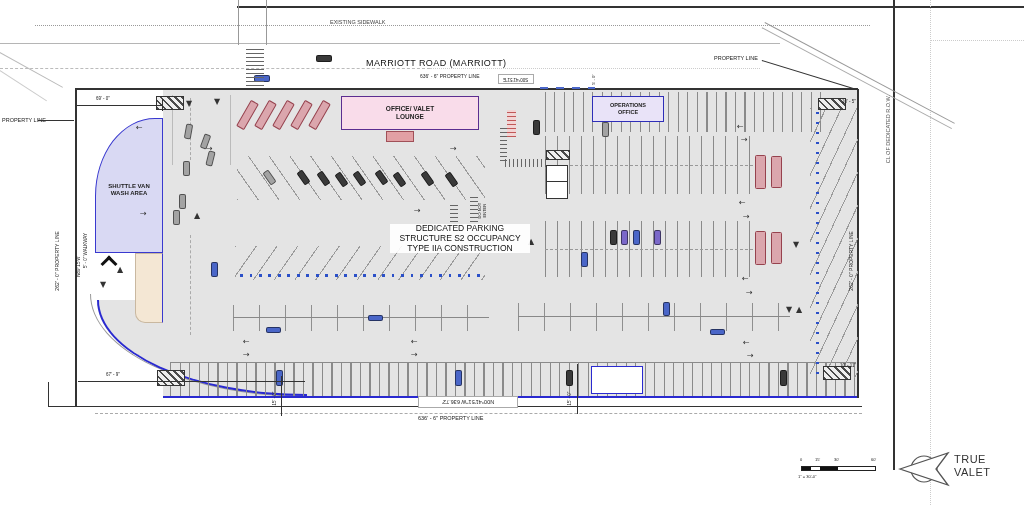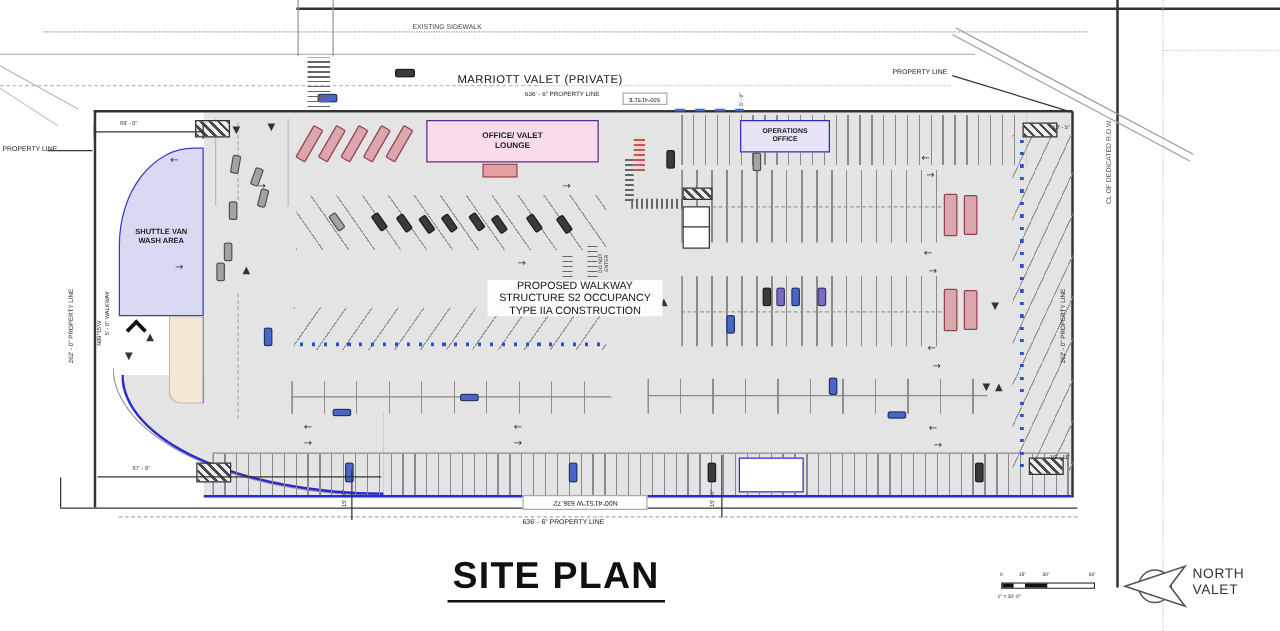--- a/index.html
+++ b/index.html
@@ -30,21 +30,21 @@
 <body>
 
 <div class="plan">
 
   <div class="a" style="left:35px;top:25px;width:835px;border-top:1px dotted #999"></div>
   <div class="lbl" style="left:330px;top:19px;font-size:5.5px;color:#444">EXISTING SIDEWALK</div>
   <div class="ln" style="left:237px;top:6px;width:787px;height:1.5px"></div>
   <div class="a" style="left:0;top:43px;width:780px;border-top:1px solid #b5b5b5"></div>
   <div class="a" style="left:0;top:68px;width:430px;border-top:1px dashed #bbb"></div>
   <div class="a" style="left:430px;top:68px;width:330px;border-top:1px dotted #ccc"></div>
-  <div class="lbl" style="left:366px;top:58px;font-size:9px;letter-spacing:.4px;color:#111">MARRIOTT VALET (PRIVATE)</div>
+  <div class="lbl" style="left:366px;top:58px;font-size:9px;letter-spacing:.4px;color:#111">MARRIOTT ROAD (MARRIOTT)</div>
   <div class="car car-h c-black" style="left:316px;top:55px"></div>
   <div class="car car-h c-blue" style="left:254px;top:75px"></div>
   <div class="a" style="left:238px;top:0;height:45px;border-left:1px solid #999"></div>
   <div class="a" style="left:266px;top:0;height:45px;border-left:1px solid #999"></div>
   <div class="ladder" style="left:246px;top:46px;width:18px;height:40px"></div>
   <div class="a" style="left:0;top:52px;width:72px;border-top:1px solid #bbb;transform:rotate(29deg);transform-origin:left top"></div>
   <div class="a" style="left:0;top:70px;width:56px;border-top:1px solid #ccc;transform:rotate(33deg);transform-origin:left top"></div>
   <div class="ln" style="left:893px;top:0;width:1.5px;height:470px"></div>
   <div class="a" style="left:930px;top:0;height:505px;border-left:1px dotted #ccc"></div>
   <div class="a" style="left:930px;top:40px;width:94px;border-top:1px dotted #ccc"></div>
@@ -204,48 +204,47 @@
   <div class="lbl vt" style="left:-2px;top:258px;width:120px;font-size:5px">262' - 0" PROPERTY LINE</div>
   <div class="lbl vt" style="left:34px;top:264px;width:90px;font-size:4.5px">N89°15'W</div>
   <div class="lbl vt" style="left:41px;top:248px;width:90px;font-size:4.5px">5' - 0" WALKWAY</div>
   <div class="lbl vt" style="left:792px;top:258px;width:120px;font-size:5px">262' - 0" PROPERTY LINE</div>
   <div class="lbl vt" style="left:828px;top:126px;width:120px;font-size:5.5px;color:#555">CL OF DEDICATED R.O.W.</div>
   <div class="lbl vt" style="left:574px;top:77px;width:40px;font-size:4.2px">5' - 0"</div>
 
   <div class="lbl vt pre" style="left:468px;top:206px;width:30px;font-size:4px;white-space:pre-line">DO NOT
 ENTER</div>
 
-  <div class="lbl pre" style="left:390px;top:224px;width:140px;font-size:8.5px;text-align:center;background:rgba(255,255,255,.9);white-space:pre-line;color:#111">PROPOSED WALKWAY
+  <div class="lbl pre" style="left:390px;top:224px;width:140px;font-size:8.5px;text-align:center;background:rgba(255,255,255,.9);white-space:pre-line;color:#111">DEDICATED PARKING
 STRUCTURE S2 OCCUPANCY
 TYPE IIA CONSTRUCTION</div>
 
   <div class="lbl vt" style="left:250px;top:396px;width:50px;font-size:4.5px">15' - 0"</div>
   <div class="ln" style="left:281px;top:376px;width:1px;height:40px"></div>
   <div class="lbl vt" style="left:545px;top:396px;width:50px;font-size:4.5px">15' - 0"</div>
   <div class="ln" style="left:577px;top:364px;width:1px;height:50px"></div>
 
   <div class="a" style="left:418px;top:396px;width:100px;height:12px;background:#fff;border:1px solid #aaa;box-sizing:border-box;display:flex;align-items:center;justify-content:center">
     <span class="flip" style="font-size:5.5px;white-space:nowrap">N00°41'51"W 636.72'</span>
   </div>
   <div class="lbl" style="left:418px;top:415px;font-size:5.5px">636' - 6"  PROPERTY LINE</div>
 
-  <div class="lbl" style="left:358px;top:444px;font-size:30px;font-weight:600;letter-spacing:1px;border-bottom:2.5px solid #111;padding:0 4px 1px;color:#111">SITE PLAN</div>
 
   <div class="lbl" style="left:800px;top:458px;font-size:4px">0</div>
   <div class="lbl" style="left:815px;top:458px;font-size:4px">15'</div>
   <div class="lbl" style="left:834px;top:458px;font-size:4px">30'</div>
   <div class="lbl" style="left:871px;top:458px;font-size:4px">60'</div>
   <div class="a" style="left:801px;top:466px;width:75px;height:5px;border:1px solid #222;box-sizing:border-box;display:flex">
     <span style="width:9px;background:#111"></span>
     <span style="width:9px;background:#fff"></span>
     <span style="width:18px;background:#111"></span>
     <span style="flex:1;background:#fff"></span>
   </div>
   <div class="lbl" style="left:798px;top:475px;font-size:4px">1" = 30'-0"</div>
 
   <svg style="position:absolute;left:898px;top:450px" width="54" height="38" viewBox="0 0 54 38">
     <circle cx="26" cy="19" r="13" fill="none" stroke="#555" stroke-width="1.2"></circle>
     <path d="M2,19 L50,3 L38,19 L50,35 Z" fill="#fff" stroke="#555" stroke-width="1.3"></path>
   </svg>
-  <div class="lbl" style="left:954px;top:453px;font-size:11px;color:#333;letter-spacing:.5px">NORTH</div>
+  <div class="lbl" style="left:954px;top:453px;font-size:11px;color:#333;letter-spacing:.5px">TRUE</div>
   <div class="lbl" style="left:954px;top:466px;font-size:11px;color:#333;letter-spacing:.5px">VALET</div>
 
 </div>
 
 </body></html>

